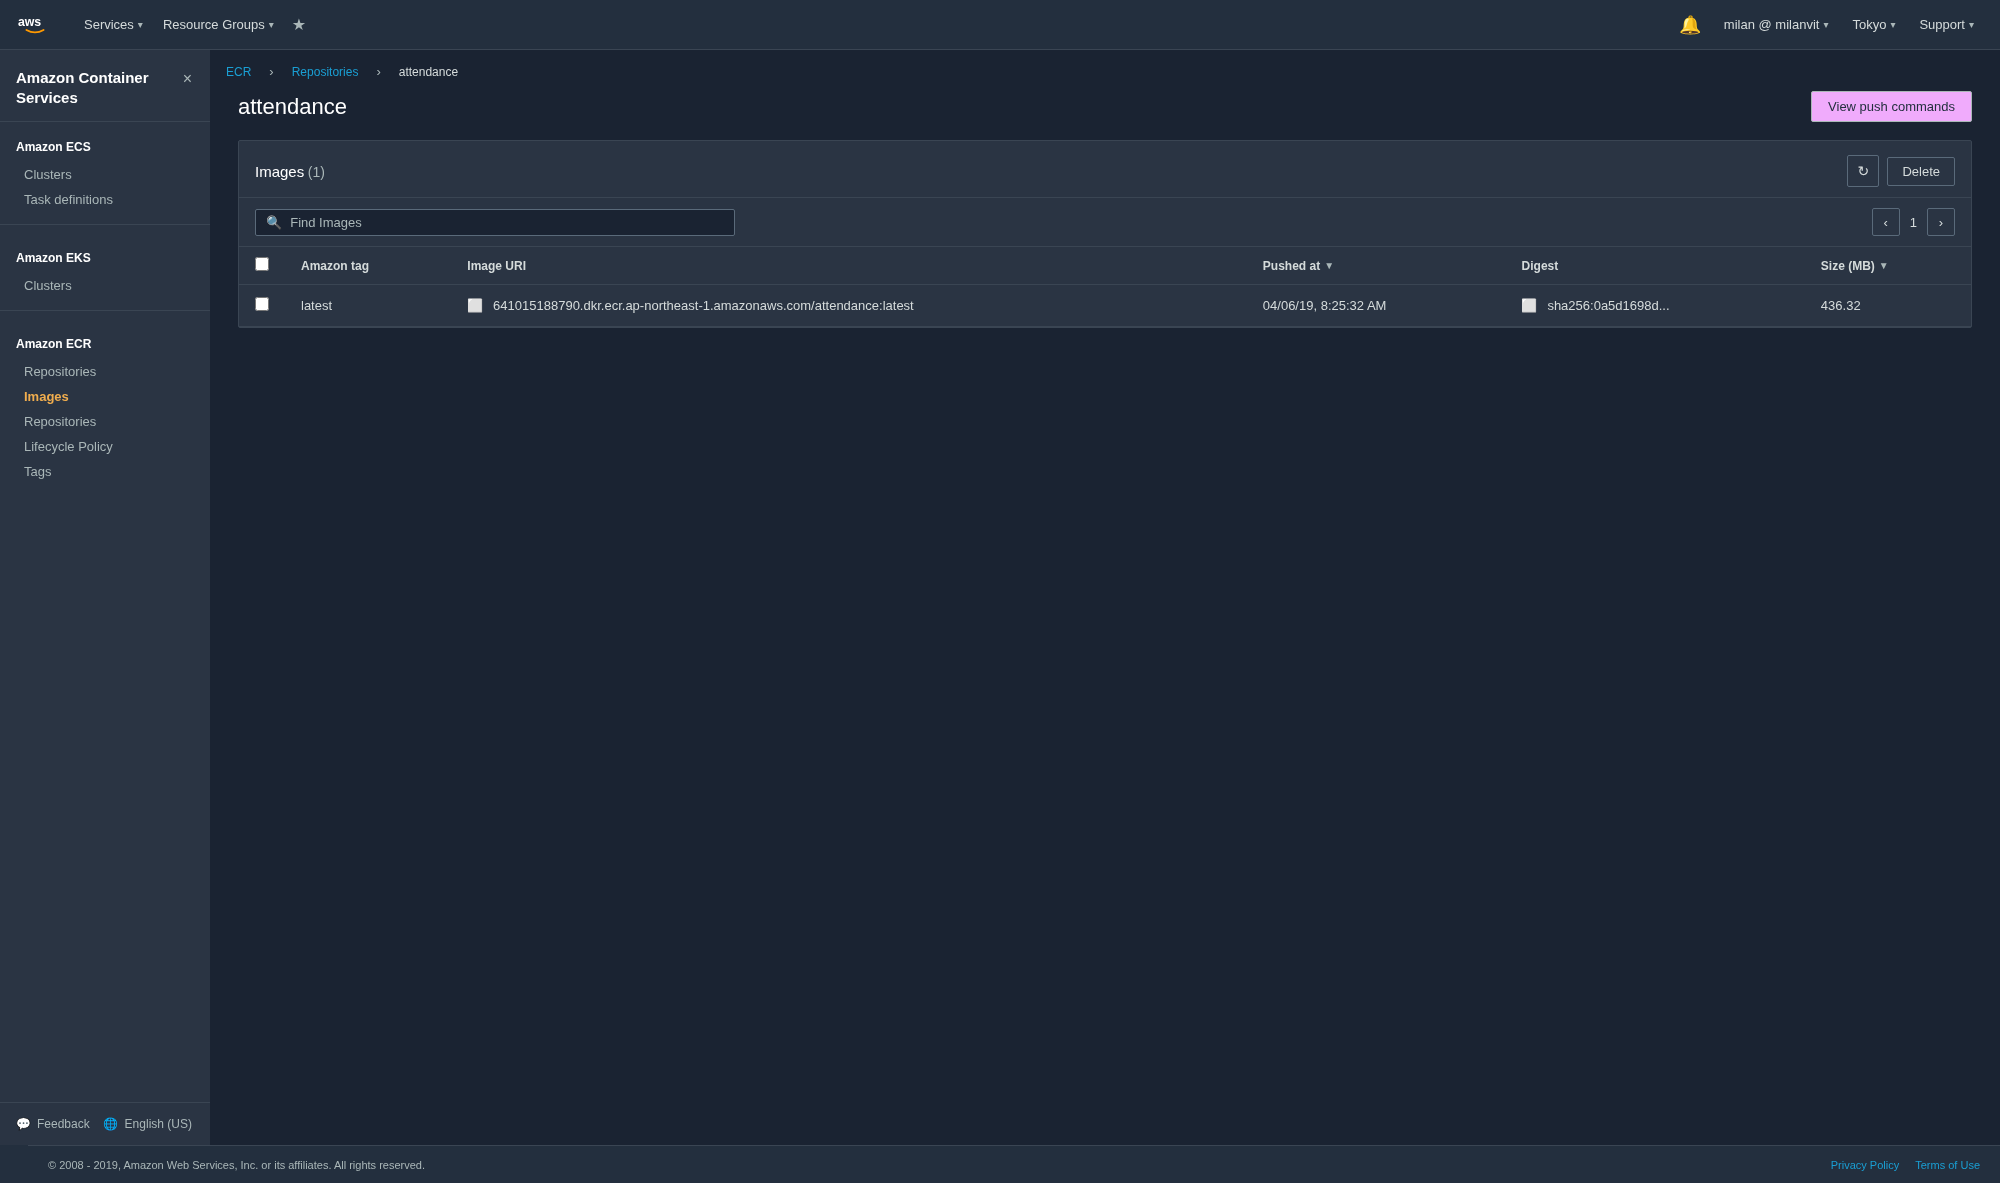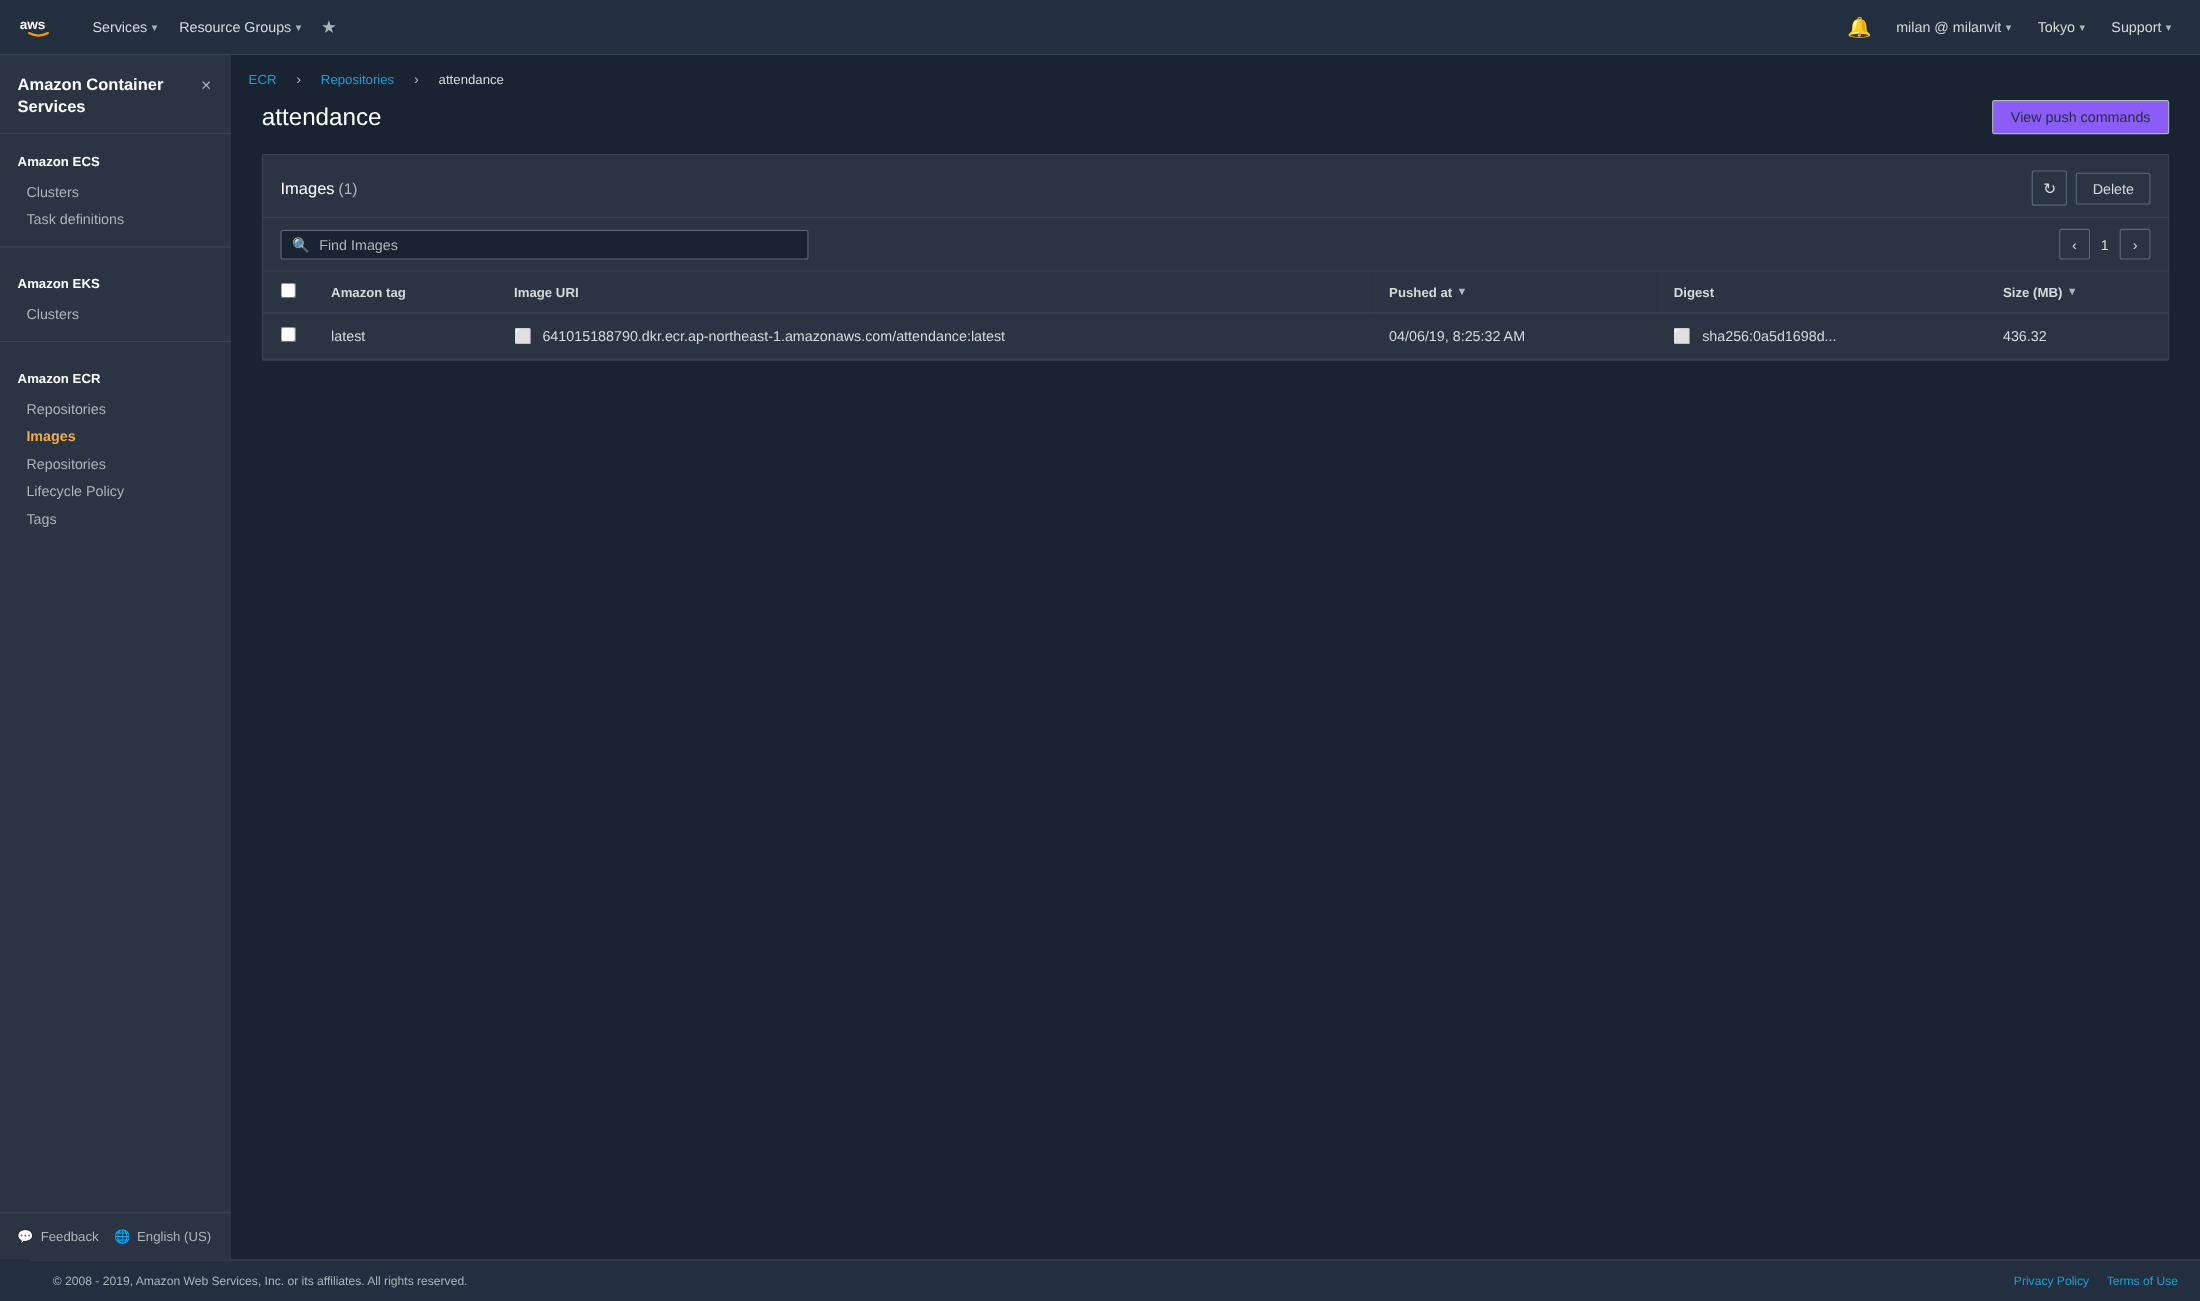--- a/index.html
+++ b/index.html
@@ -189,21 +189,21 @@
       align-items: center;
       justify-content: space-between;
       padding: 8px 28px 18px;
     }
     .page-title {
       color: #fff;
       font-size: 22px;
       font-weight: 300;
     }
     .btn-primary {
-      background: #8b5cf6;
+      background: #f0abfc;
       color: #232f3e;
       border: 1px solid #aab7b8;
       padding: 7px 16px;
       font-size: 13px;
       cursor: pointer;
       border-radius: 2px;
     }
 
     
     .images-panel {

